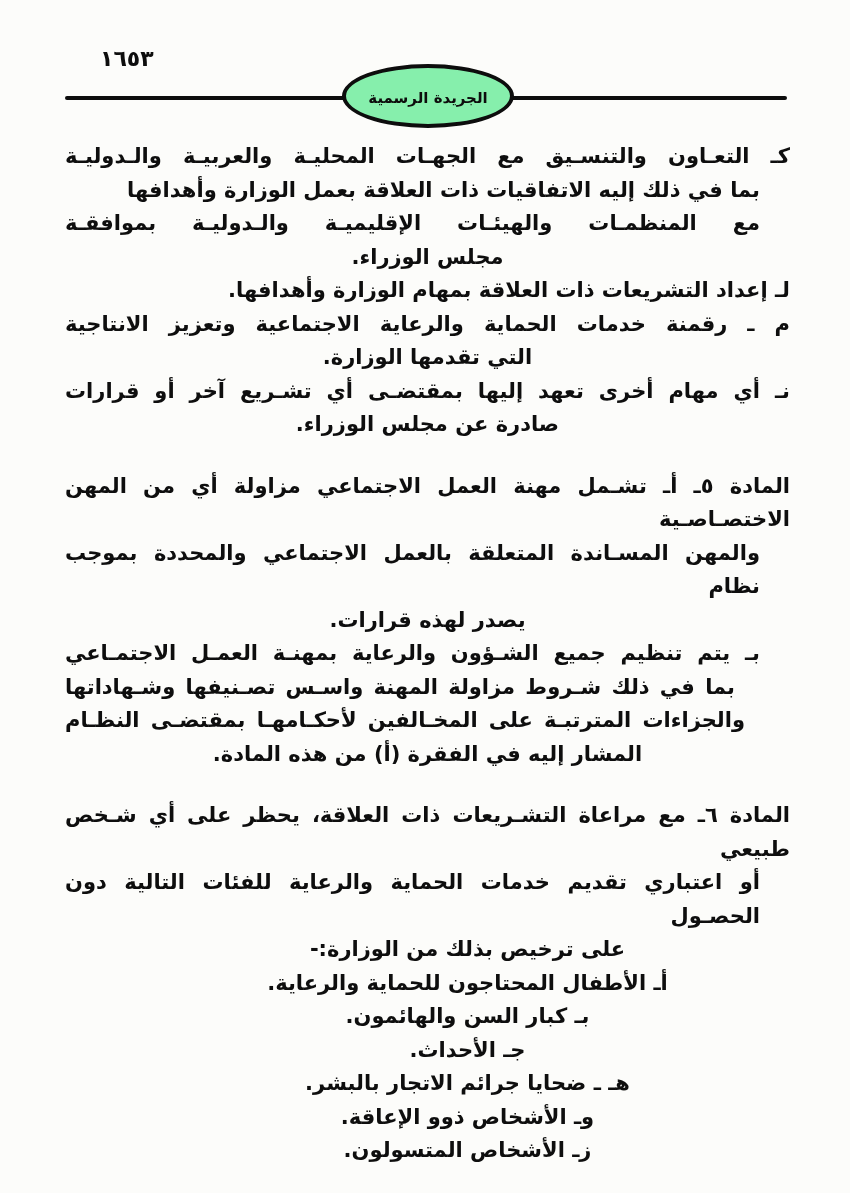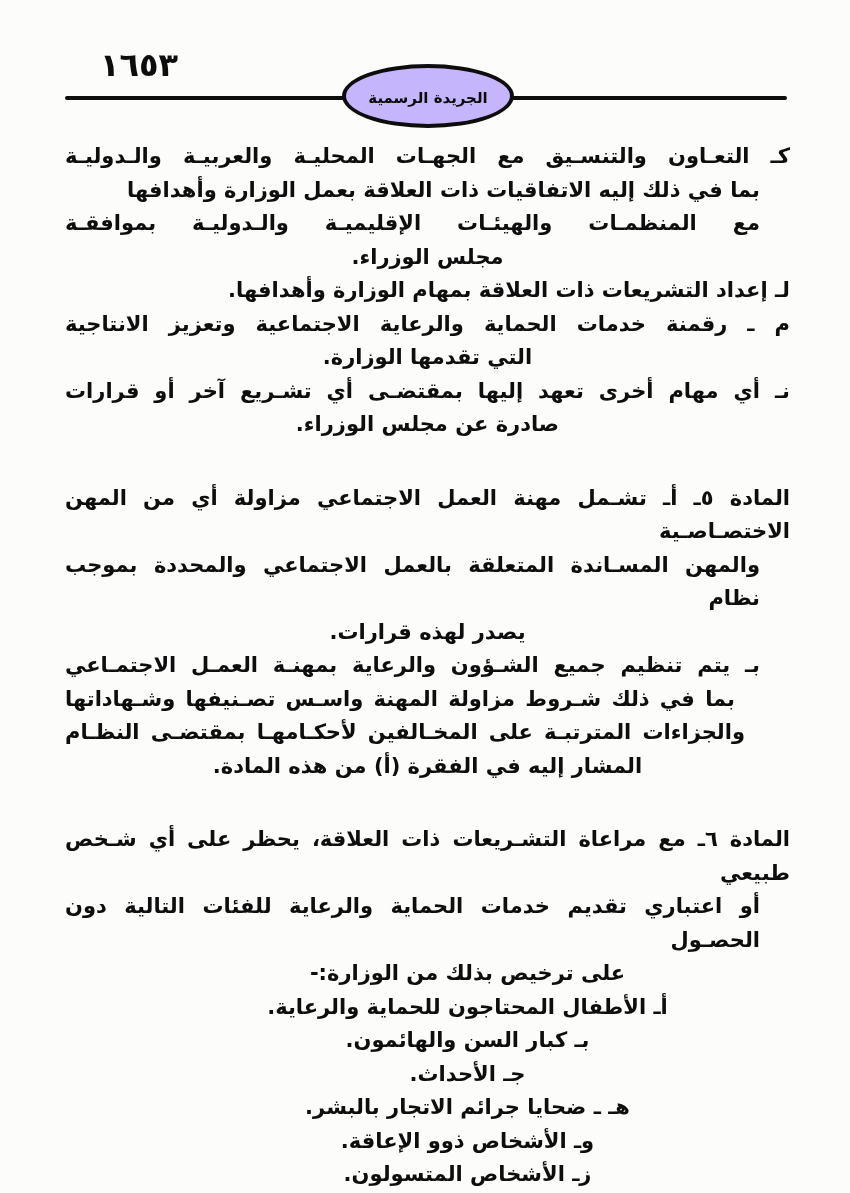--- a/index.html
+++ b/index.html
@@ -12,31 +12,31 @@
     width:850px;height:1193px;
     margin:0 auto;
     background:#fcfcfa;
     color:#111;
     overflow:hidden;
   }
   
   .header{position:relative;height:132px;}
   .page-number{
     position:absolute;left:100px;top:46px;
-    font-size:32px;font-weight:bold;letter-spacing:9px;
+    font-size:22px;font-weight:bold;letter-spacing:9px;
     color:#0d0d0d;
   }
   .rule{
     position:absolute;left:65px;right:63px;top:96px;height:4px;
     background:#0d0d0d;border-radius:2px;
   }
   .oval{
     position:absolute;left:342px;top:64px;
     width:172px;height:64px;
-    background:#c4b5fd;
+    background:#86efac;
     border:4px solid #0d0d0d;
     border-radius:50%;
     display:flex;align-items:center;justify-content:center;
     box-sizing:border-box;
   }
   .oval span{
     font-size:15px;font-weight:bold;color:#0d0d0d;
     padding-top:4px;
   }
   
@@ -48,21 +48,21 @@
     line-height:33.5px;
     color:#0e0e0e;
   }
   .line{text-align:right;white-space:normal;}
   .j{text-align:justify;text-align-last:justify;}
   .c{text-align:center;}
   .cs{text-align:center;padding-left:80px;}
   .i30{padding-right:30px;}
   .i45{padding-right:45px;}
   .i55{padding-right:55px;}
-  .gap{margin-top:40px;}
+  .gap{margin-top:28px;}
 </style>
 </head>
 <body>
 
 <div class="page">
 
   <div class="header">
     <div class="page-number">١٦٥٣</div>
     <div class="rule"></div>
     <div class="oval">

